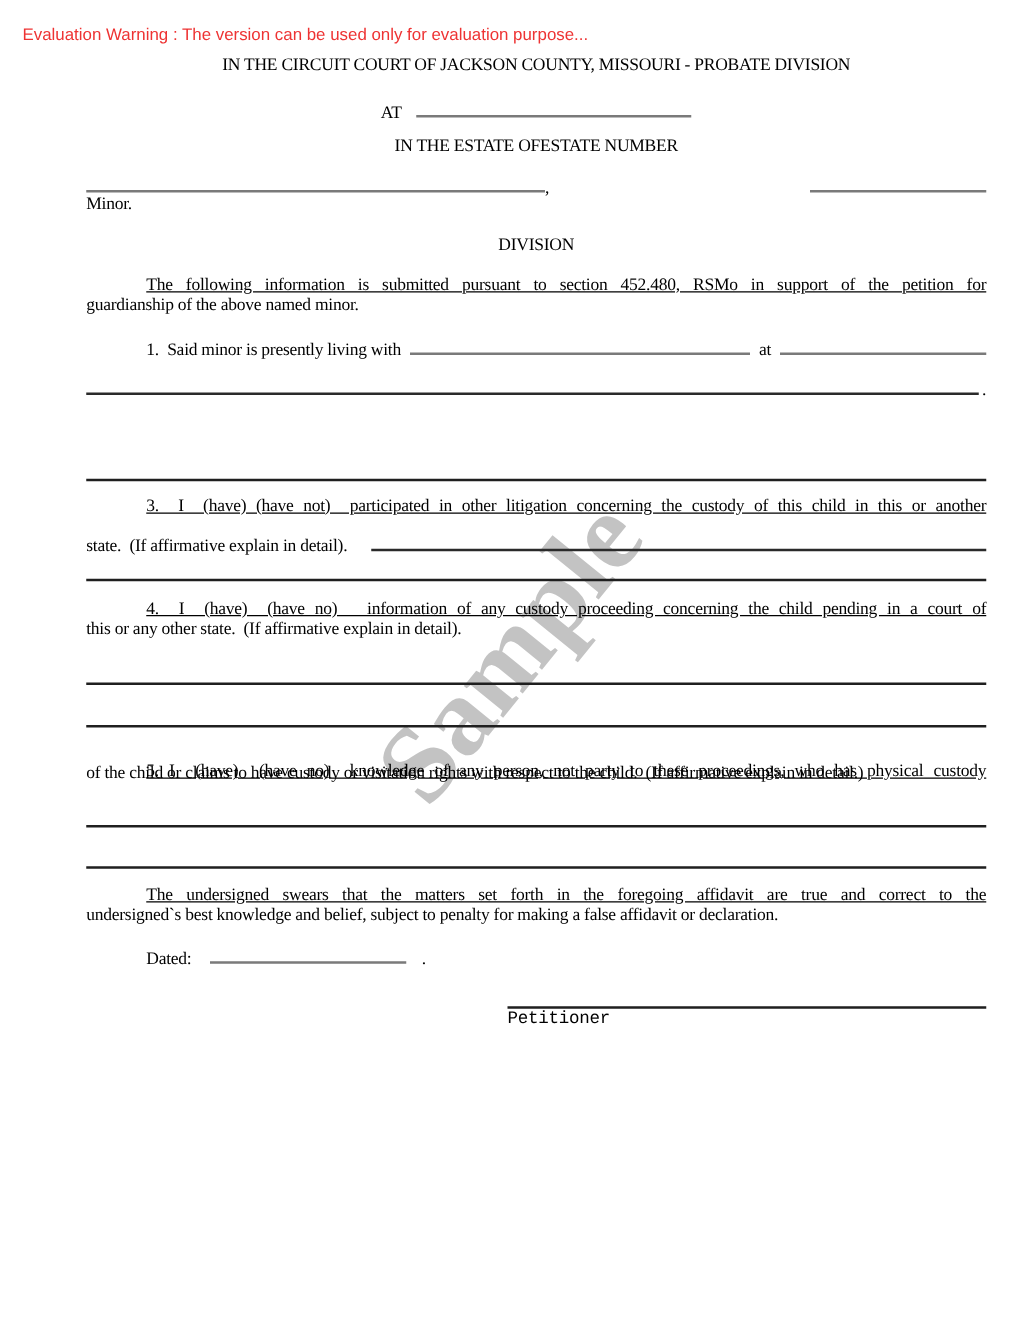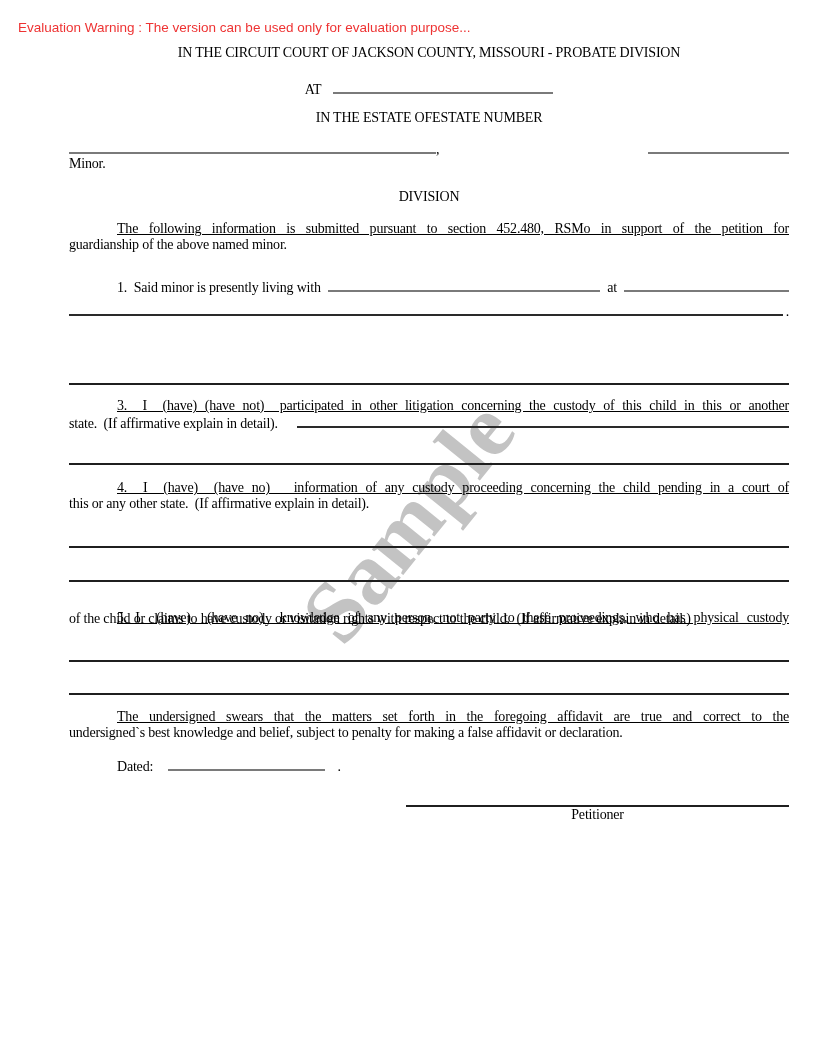--- a/index.html
+++ b/index.html
@@ -28,21 +28,21 @@
   .indent { text-indent:48px; }
   .title { width:720px; text-align:center; line-height:16px; white-space:pre-wrap; }
   .flexrow { display:flex; align-items:baseline; width:720px; box-sizing:border-box; }
   .flexrow > .line { flex:0 0 auto; }
   .blank { display:inline-block; border-bottom:2px solid #7a7a7a; height:13px; }
   .blank.dark { border-bottom-color:#2a2a2a; }
   .grow-a { flex:1.65 1 0; }
   .grow-b { flex:1 1 0; }
   .blankrule { width:720px; height:13px; border-bottom:2px solid #1f1f1f; }
   .sigrule { width:100%; height:14px; border-bottom:2px solid #1f1f1f; }
-  .center { text-align:center; }
+  .center { text-align:left;font-family:Liberation Mono, monospace; }
 </style>
 </head>
 <body>
 
 <div class="page">
 
   <div class="watermark">Sample</div>
 
   <div class="eval-warning">Evaluation Warning : The version can be used only for evaluation purpose...</div>
 
@@ -66,35 +66,35 @@
     </div>
     <div class="abs blank" style="top:139px; left:579px; width:141px"></div>
 
     <div class="abs line" style="top:156px">Minor.</div>
 
     <div class="abs title" style="top:189px">DIVISION</div>
 
     <div class="abs line jline indent" style="top:221px; width:720px">The following information is submitted pursuant to section 452.480, RSMo in support of the petition for</div>
     <div class="abs line" style="top:237px; width:720px">guardianship of the above named minor.</div>
 
-    <div class="abs flexrow" style="top:277px; padding-left:48px; column-gap:7px">
+    <div class="abs flexrow" style="top:269px; padding-left:48px; column-gap:7px">
       <span class="line">1.  Said minor is presently living with</span>
       <span class="blank grow-a"></span>
       <span class="line">at</span>
       <span class="blank grow-b"></span>
     </div>
     <div class="abs flexrow" style="top:301px; column-gap:3px">
       <span class="blank dark" style="flex:1 1 0"></span>
       <span class="line">.</span>
     </div>
 
     <div class="abs blankrule" style="top:370px"></div>
 
     <div class="abs line jline indent" style="top:398px; width:720px">3.  I  (have) (have not)  participated in other litigation concerning the custody of this child in this or another</div>
-    <div class="abs flexrow" style="top:413px; column-gap:16px">
+    <div class="abs flexrow" style="top:426px; column-gap:16px">
       <span class="line">state.  (If affirmative explain in detail). </span>
       <span class="blank dark" style="flex:1 1 0"></span>
     </div>
     <div class="abs blankrule" style="top:450px"></div>
 
     <div class="abs line jline indent" style="top:480px; width:720px">4.  I  (have)  (have no)   information of any custody proceeding concerning the child pending in a court of</div>
     <div class="abs line" style="top:496px; width:720px">this or any other state.  (If affirmative explain in detail).</div>
     <div class="abs blankrule" style="top:533px"></div>
     <div class="abs blankrule" style="top:567px"></div>
 

